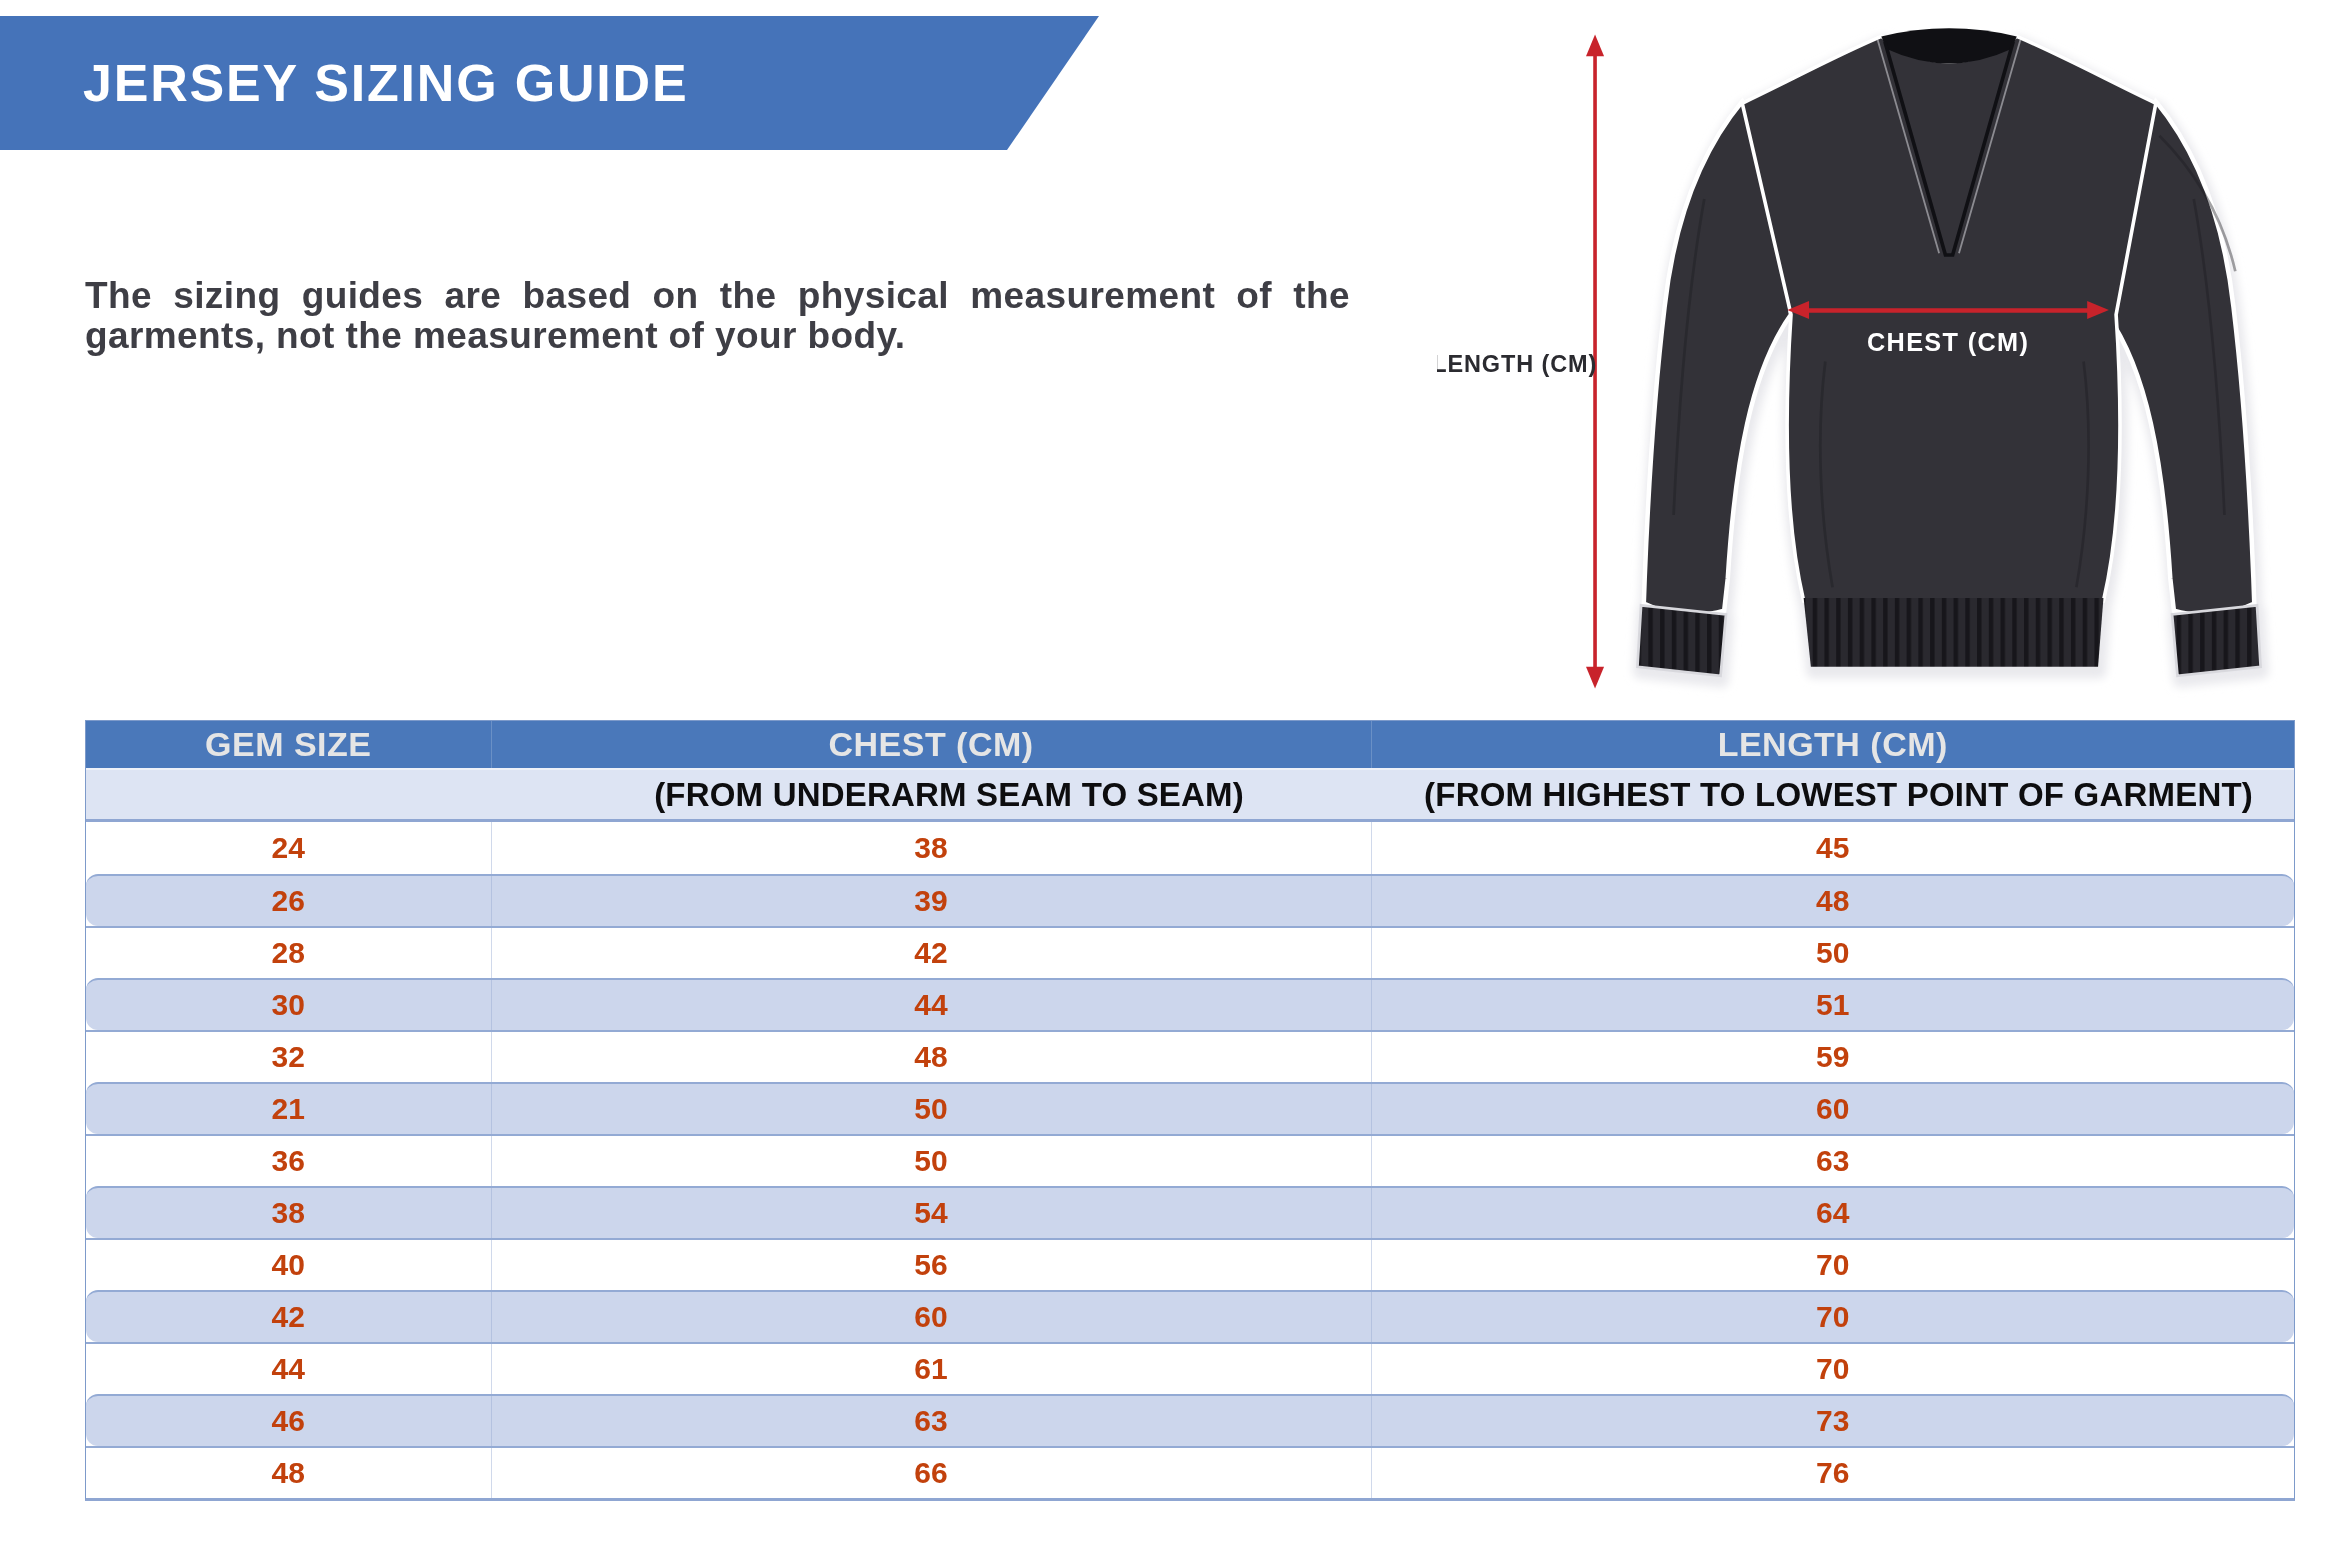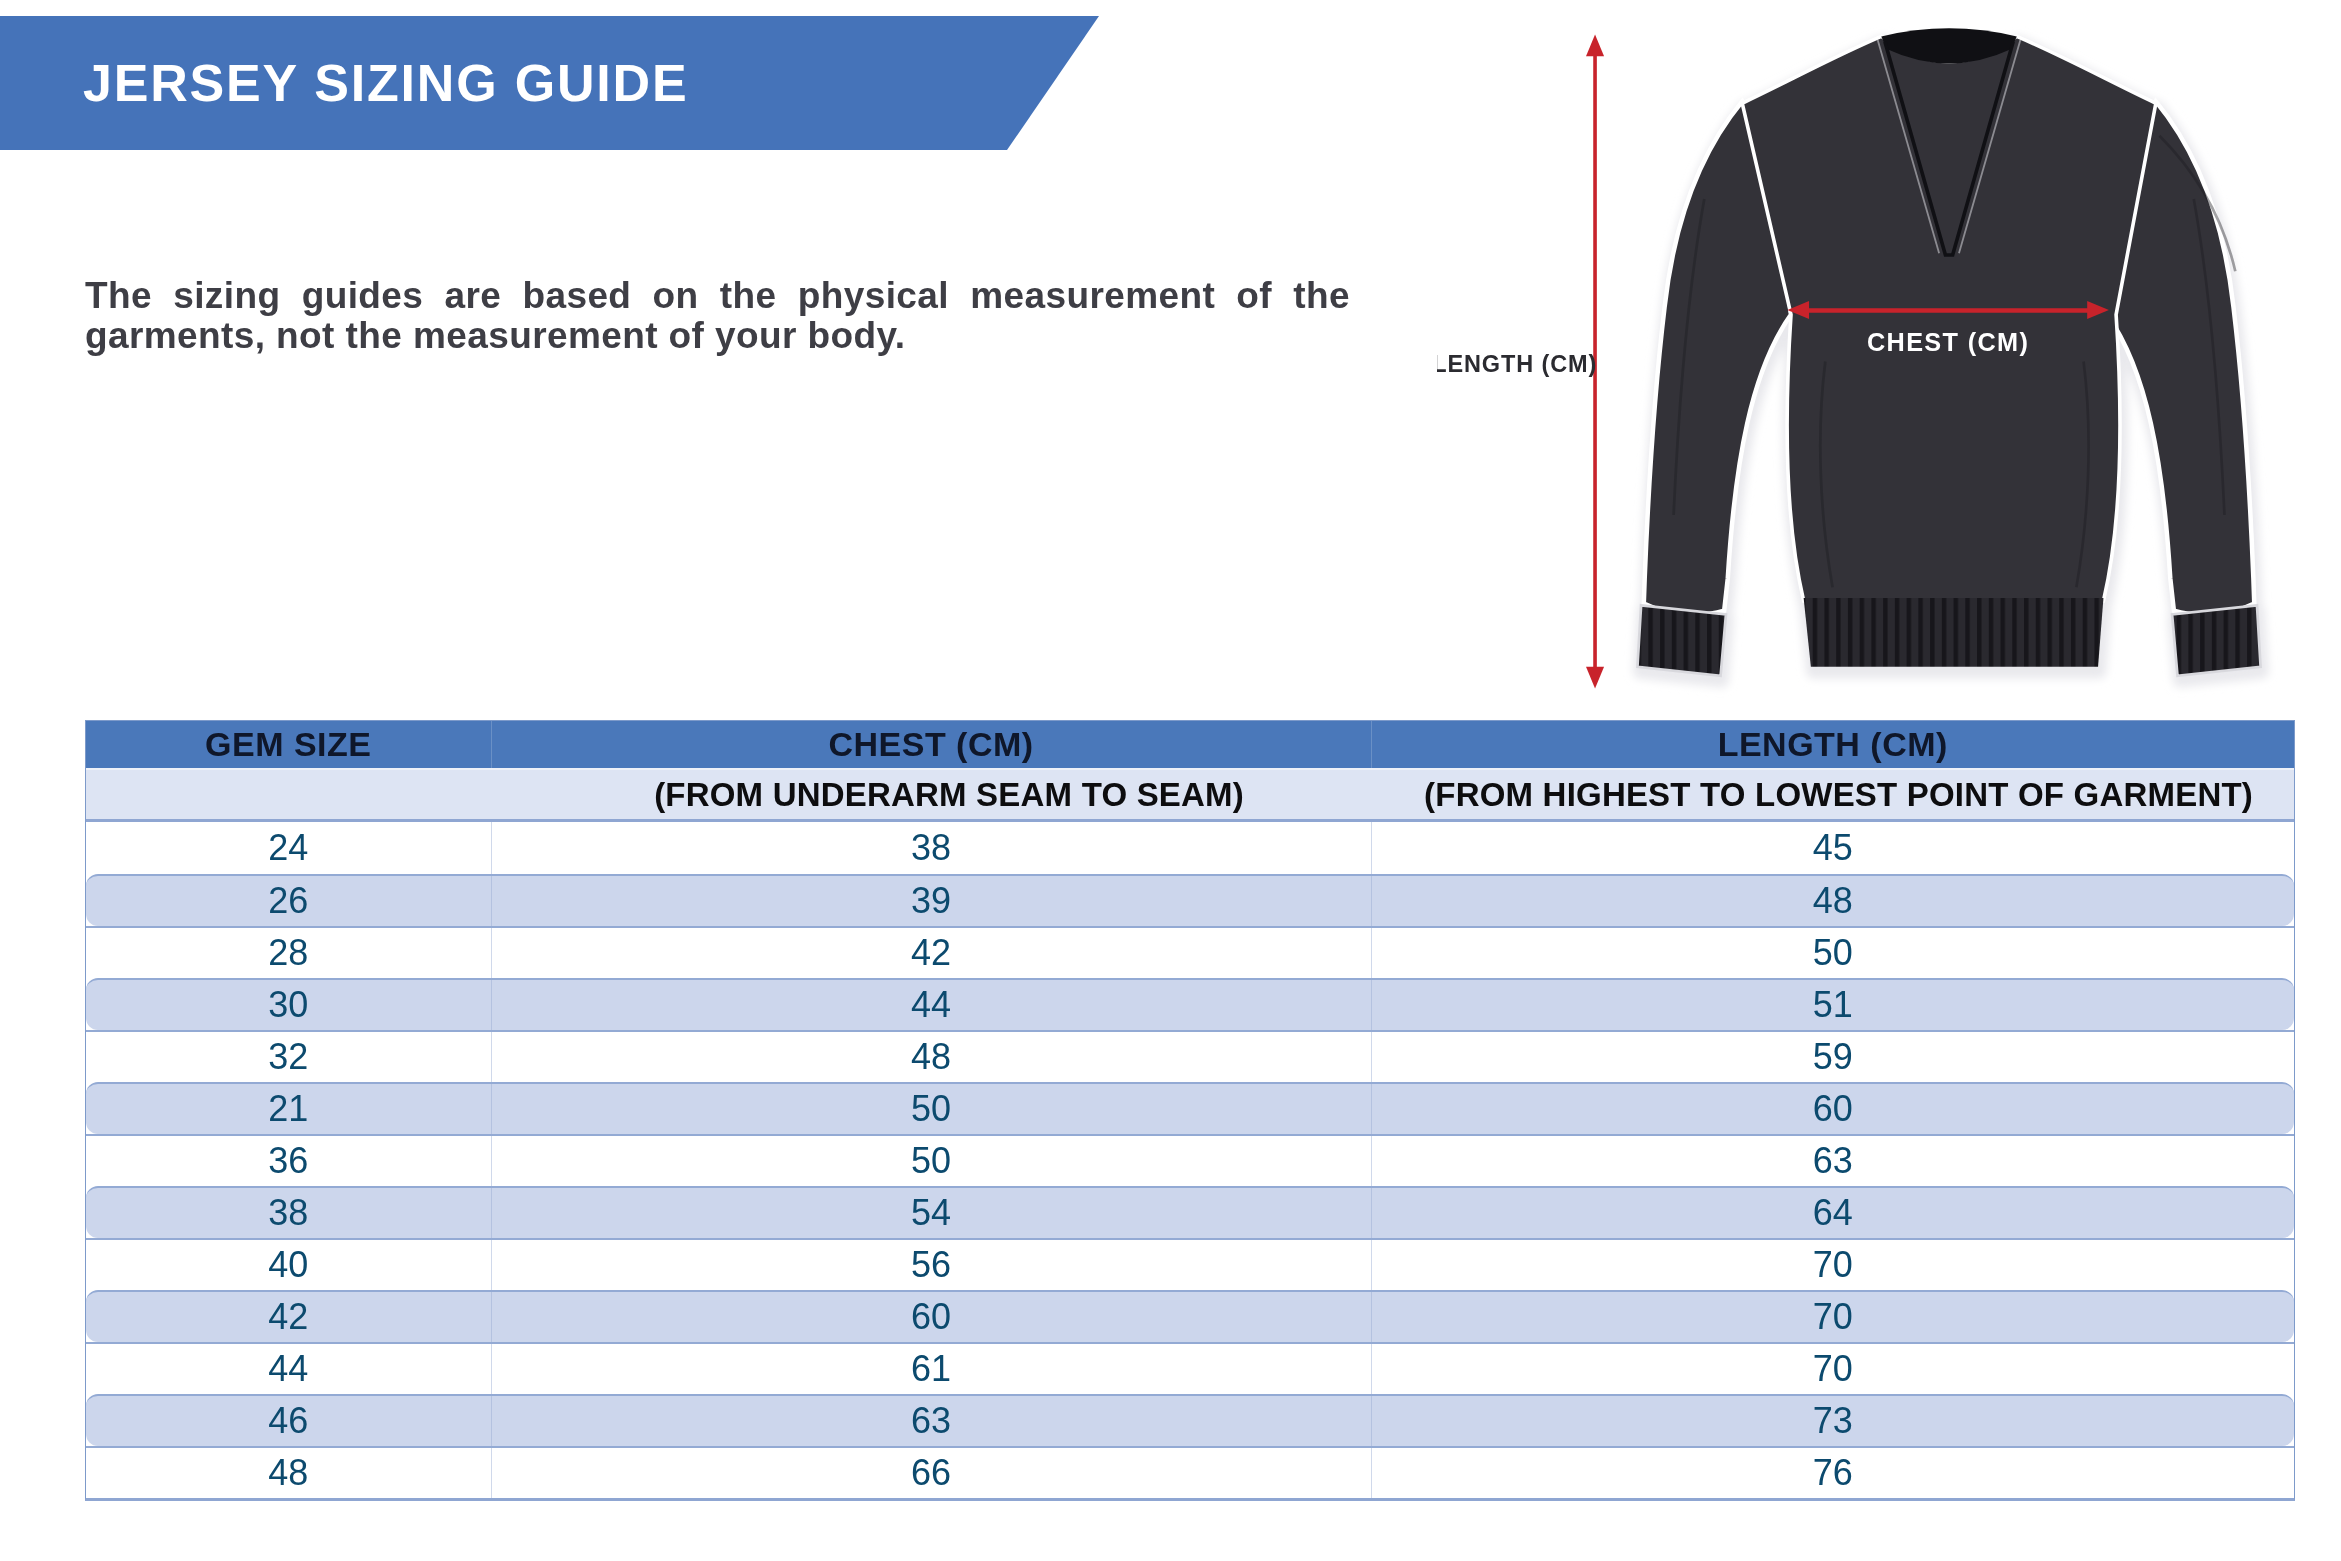--- a/index.html
+++ b/index.html
@@ -45,31 +45,31 @@
     box-sizing:border-box;display:flex;align-items:center;justify-content:center;
     text-align:center;
   }
   .c0{width:18.32%;}
   .c1{width:39.86%;}
   .c2{width:41.82%;}
   .thead-main{
     background:var(--header-blue,#4a78ba);height:49px;
     border-bottom:2.7px solid #eef1f8;
   }
-  .thead-main .tcell{color:#0f172a;font-weight:bold;font-size:34px;letter-spacing:0.5px;}
+  .thead-main .tcell{color:#e5e5e5;font-weight:bold;font-size:34px;letter-spacing:0.5px;}
   .thead-sub{
     background:var(--subheader-bg,#dde4f3);height:52px;
     border-bottom:3.6px solid #8fa6d2;
     padding-left:30px;
   }
   .thead-sub .tcell{color:#0d0d0f;font-weight:bold;font-size:33px;letter-spacing:0.2px;}
   .tbody .trow{height:52px;background:#ffffff;}
   .tbody .trow.alt{background:var(--row-alt,#ccd6ec);border-radius:12px;}
   .tbody .trow + .trow{border-top:2.7px solid #93aad4;}
-  .tbody .tcell{font-size:36px;color:#0c4a6e;font-weight:normal;}
+  .tbody .tcell{font-size:30px;color:#c2410c;font-weight:bold;}
   .tbody .tcell + .tcell{border-left:1.8px solid rgba(150,170,210,0.45);}
   .thead-main .tcell + .tcell{border-left:1.8px solid rgba(255,255,255,0.18);}
 </style>
 </head>
 <body>
 
 <div class="banner">
   <span class="banner-title">JERSEY SIZING GUIDE</span>
 </div>
 

